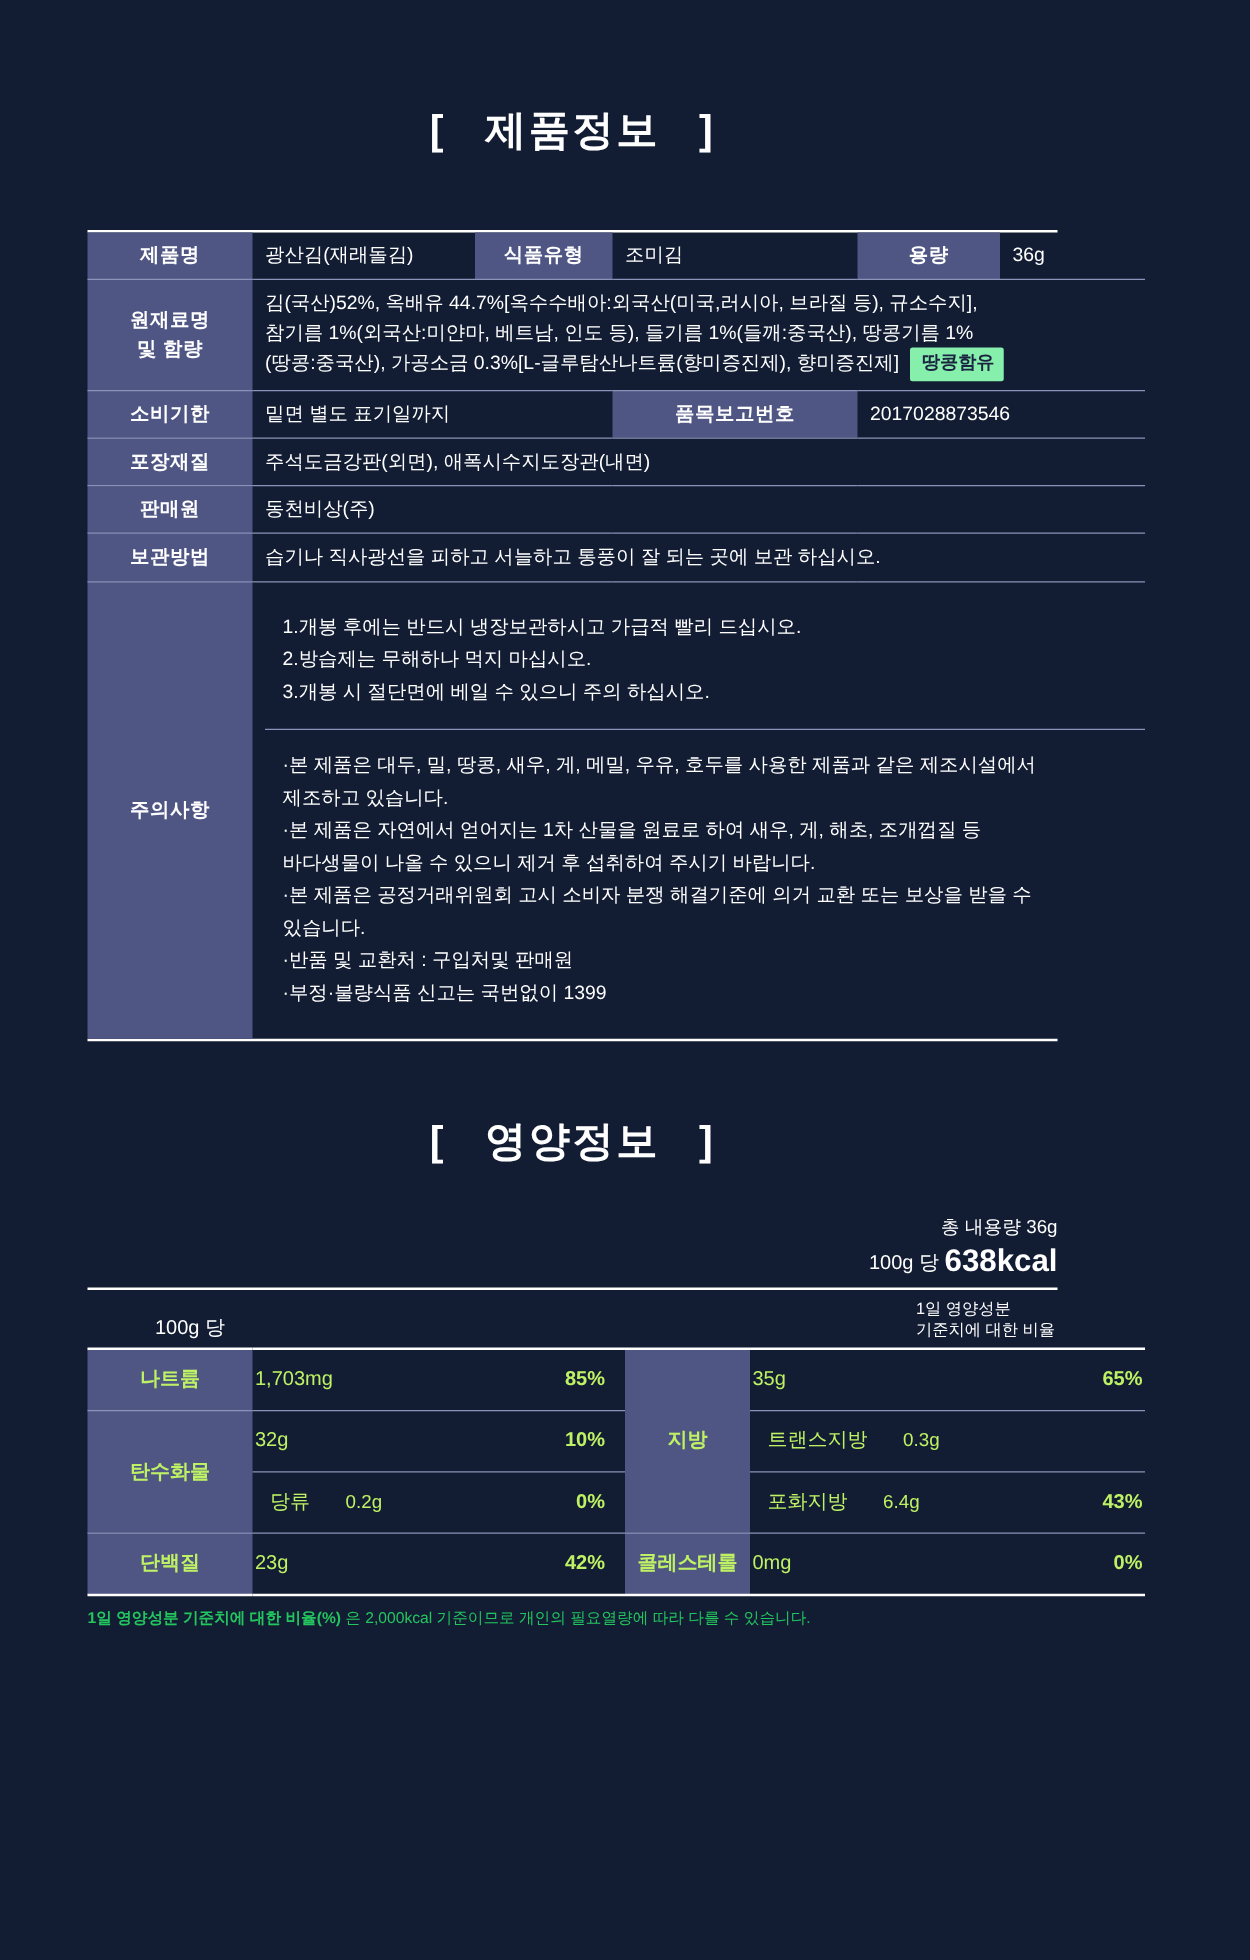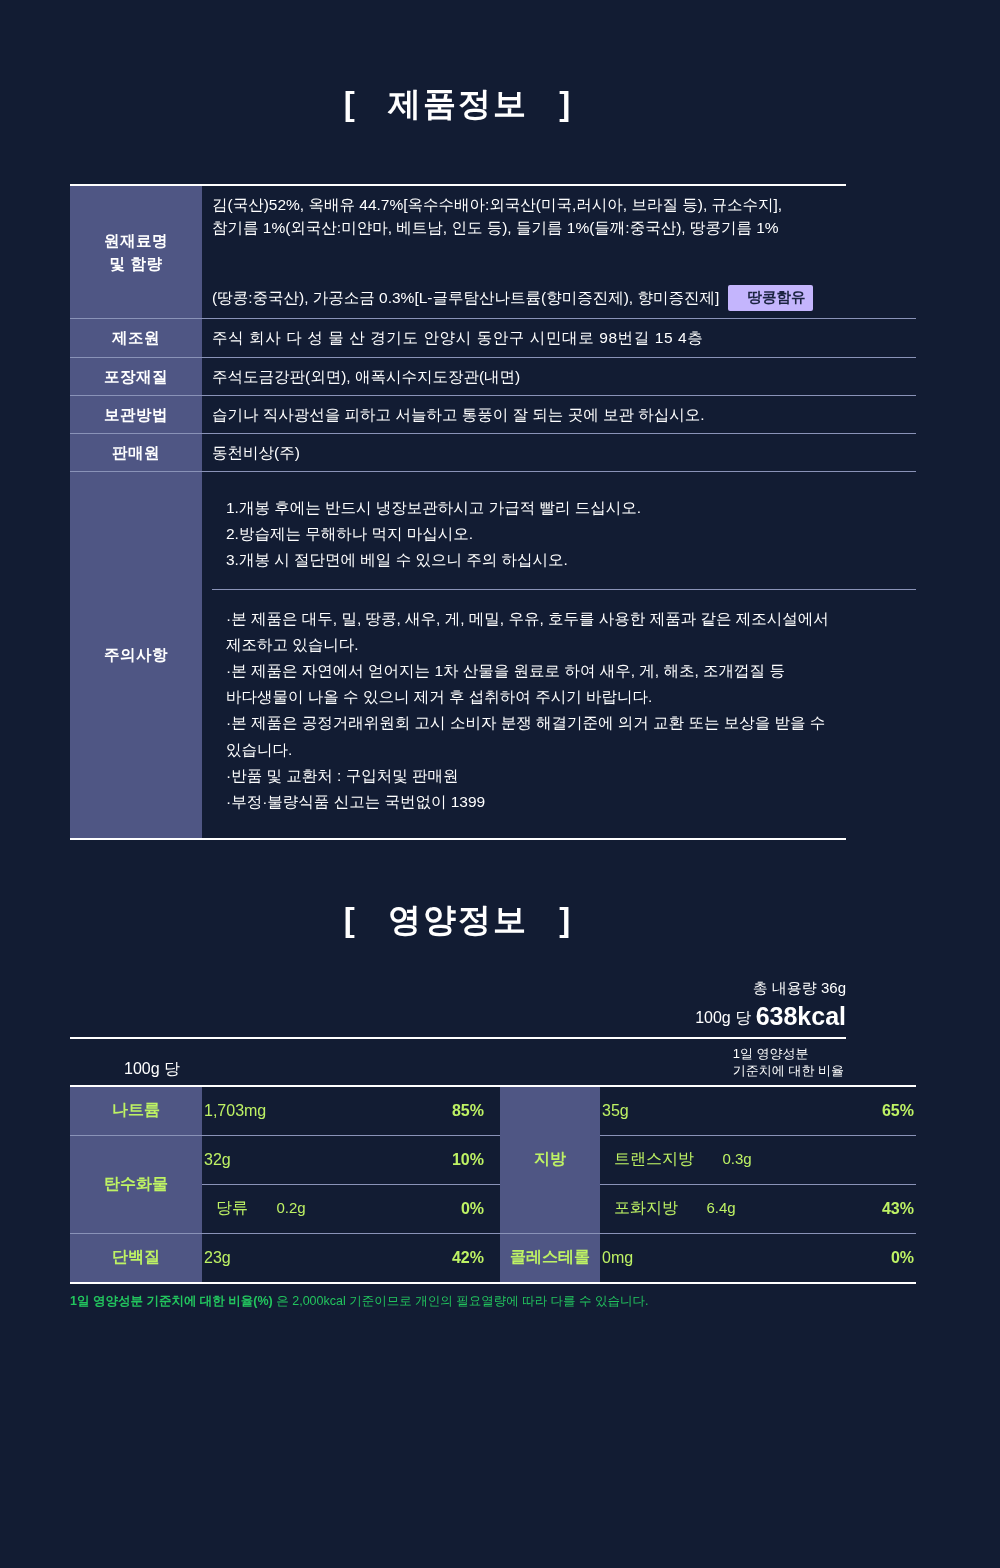--- a/index.html
+++ b/index.html
@@ -69,29 +69,28 @@
     padding: 9px 4px;
     letter-spacing: 0.5px;
   }
   td.val {
     background: transparent;
     padding-left: 14px;
   }
   .val-ingredients { line-height: 1.62; font-size: 15px; padding-top: 11px; padding-bottom: 11px;}
   .peanut-badge {
     display: inline-block;
-    background: #c4b5fd;
+    background: #86efac;
     color: #1a2340;
     font-weight: bold;
     font-size: 14.5px;
-    padding: 2px 7px 3px 20px;
+    padding: 2px 7px 3px 10px;
     border-radius: 2px;
     margin-left: 4px;
     vertical-align: 1px;
-    margin-top: 45px;
   }
   .maker-text { font-size: 16.5px; letter-spacing: 0.6px; }
   .caution-cell { padding: 0; }
   .caution-block {
     padding: 16px 14px 16px 14px;
     font-size: 15.5px;
     line-height: 1.68;
   }
   .caution-block.top { border-bottom: 1px solid #8a93b8; }
   .caution-list p { margin: 0; }
@@ -170,55 +169,65 @@
       <colgroup>
         <col style="width:132px">
         <col style="width:178px">
         <col style="width:110px">
         <col style="width:196px">
         <col style="width:114px">
         <col style="width:130px">
       </colgroup>
 
       <tbody>
+          <tr>
+        <td class="lbl">제품명</td>
+        <td class="val">광산김(재래돌김)</td>
+        <td class="lbl">식품유형</td>
+        <td class="val">조미김</td>
+        <td class="lbl">용량</td>
+        <td class="val">36g</td>
+      </tr>
 
       <tr>
         <td class="lbl">
           <div>원재료명</div>
           <div>및 함량</div>
         </td>
         <td class="val val-ingredients" colspan="5">
           <div>김(국산)52%, 옥배유 44.7%[옥수수배아:외국산(미국,러시아, 브라질 등), 규소수지],</div>
           <div>참기름 1%(외국산:미얀마, 베트남, 인도 등), 들기름 1%(들깨:중국산), 땅콩기름 1%</div>
           <div>
             <span>(땅콩:중국산), 가공소금 0.3%[L-글루탐산나트륨(향미증진제), 향미증진제]</span>
             <span class="peanut-badge">땅콩함유</span>
           </div>
         </td>
       </tr>
 
-
-      <tr>
-        <td class="lbl">제조원</td>
-        <td class="val maker-text" colspan="5">주식 회사  다 성 물 산   경기도 안양시 동안구 시민대로 98번길 15  4층</td>
-      </tr>
+      <tr>
+        <td class="lbl">소비기한</td>
+        <td class="val" colspan="2">밑면 별도 표기일까지</td>
+        <td class="lbl">품목보고번호</td>
+        <td class="val" colspan="2">2017028873546</td>
+      </tr>
+
 
       <tr>
         <td class="lbl">포장재질</td>
         <td class="val" colspan="5">주석도금강판(외면), 애폭시수지도장관(내면)</td>
       </tr>
 
       <tr>
+        <td class="lbl">판매원</td>
+        <td class="val" colspan="5">동천비상(주)</td>
+      </tr>
+
+      <tr>
         <td class="lbl">보관방법</td>
         <td class="val" colspan="5">습기나 직사광선을 피하고 서늘하고 통풍이 잘 되는 곳에 보관 하십시오.</td>
-      </tr>
-
-      <tr>
-        <td class="lbl">판매원</td>
-        <td class="val" colspan="5">동천비상(주)</td>
       </tr>
 
       <tr>
         <td class="lbl lbl-caution">주의사항</td>
         <td class="val caution-cell" colspan="5">
           <div class="caution-block top caution-list">
             <p>1.개봉 후에는 반드시 냉장보관하시고 가급적 빨리 드십시오.</p>
             <p>2.방습제는 무해하나 먹지 마십시오.</p>
             <p>3.개봉 시 절단면에 베일 수 있으니 주의 하십시오.</p>
           </div>

